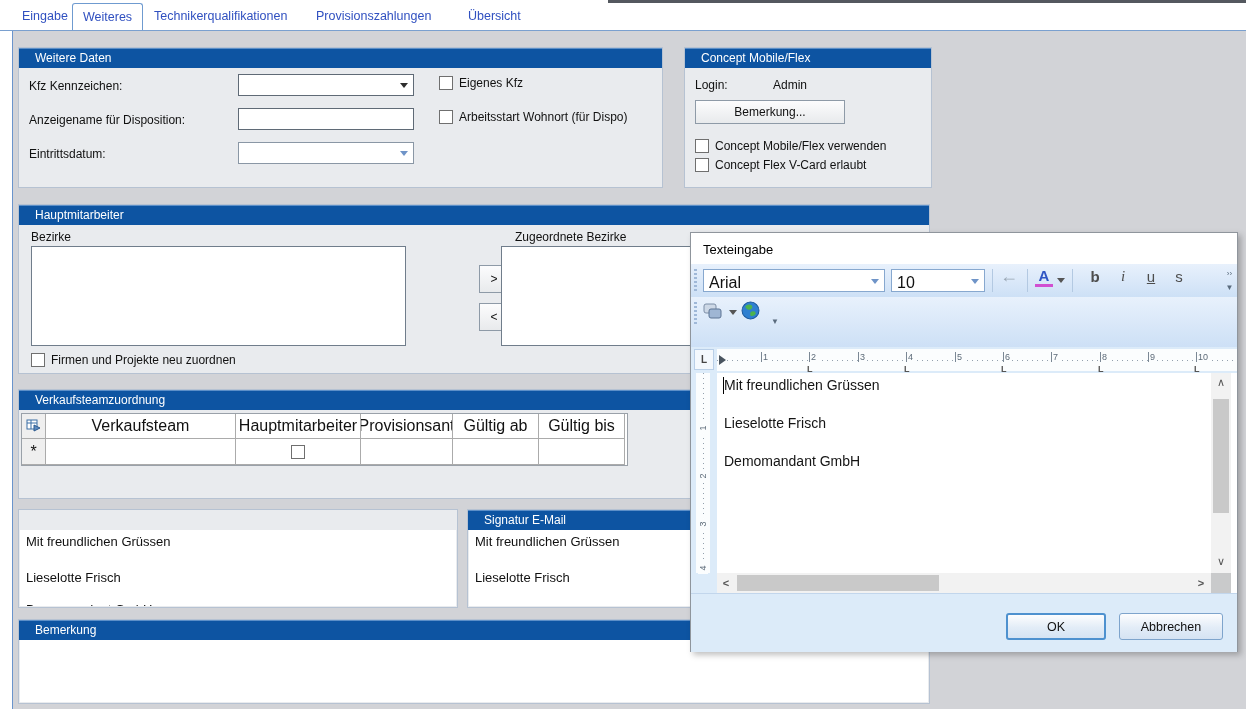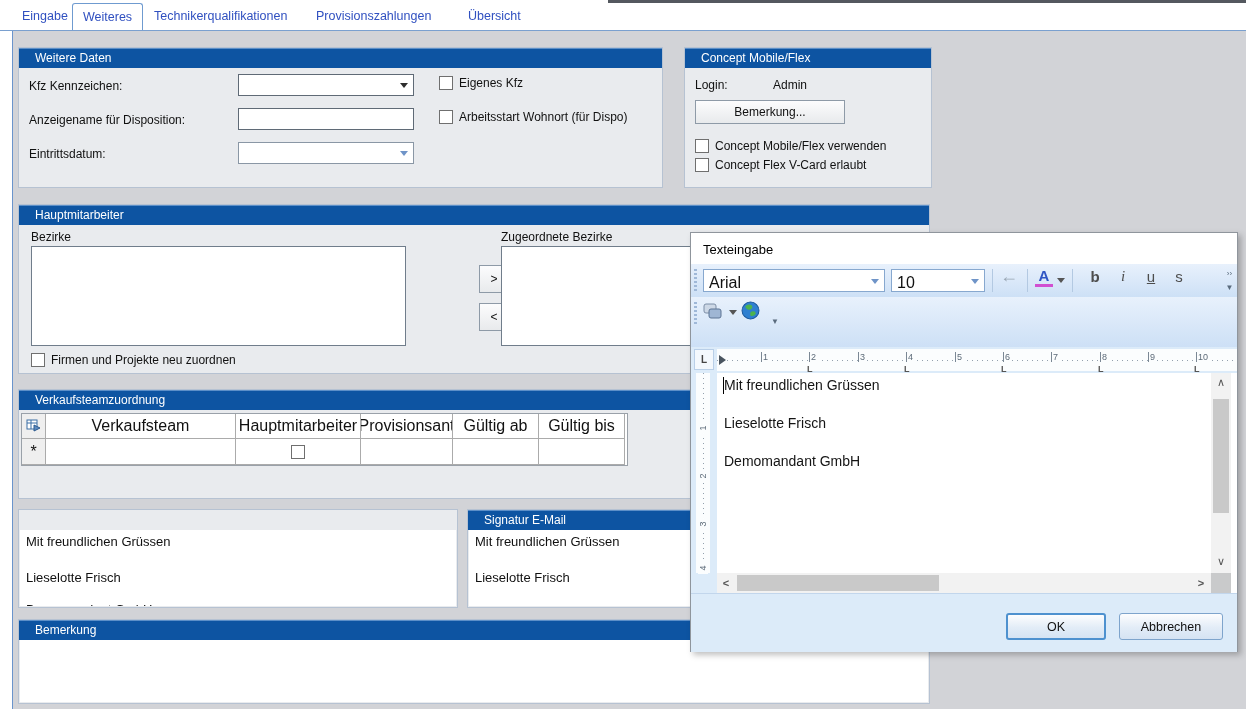--- a/index.html
+++ b/index.html
@@ -136,21 +136,21 @@
       <span>Concept Flex V-Card erlaubt</span>
     </div>
   </div>
 
   <div class="grp" style="left:18px;top:204px;width:912px;height:170px;">
     <div class="grp-hdr">Hauptmitarbeiter</div>
     <span class="lbl" style="left:12px;top:25px;">Bezirke</span>
     <div class="listbox" style="left:12px;top:41px;width:375px;height:100px;"></div>
     <div class="pushbtn" style="left:460px;top:60px;width:30px;height:28px;">&gt;</div>
     <div class="pushbtn" style="left:460px;top:98px;width:30px;height:28px;">&lt;</div>
-    <span class="lbl" style="left:482px;top:25px;">Zugeordnete Bezirke</span>
+    <span class="lbl" style="left:496px;top:25px;">Zugeordnete Bezirke</span>
     <div class="listbox" style="left:482px;top:41px;width:424px;height:100px;"></div>
     <div class="cb" style="left:12px;top:148px;">
       <span class="cbbox"></span>
       <span>Firmen und Projekte neu zuordnen</span>
     </div>
   </div>
 
   <div class="grp" style="left:18px;top:389px;width:912px;height:110px;">
     <div class="grp-hdr">Verkaufsteamzuordnung</div>
     <div class="grid" style="left:2px;top:23px;width:605px;">

